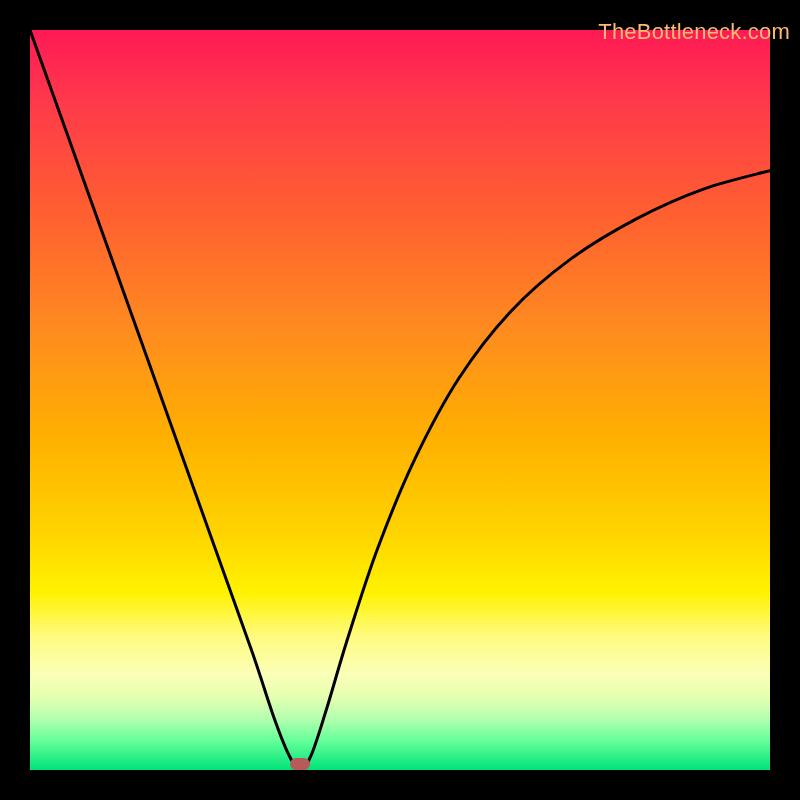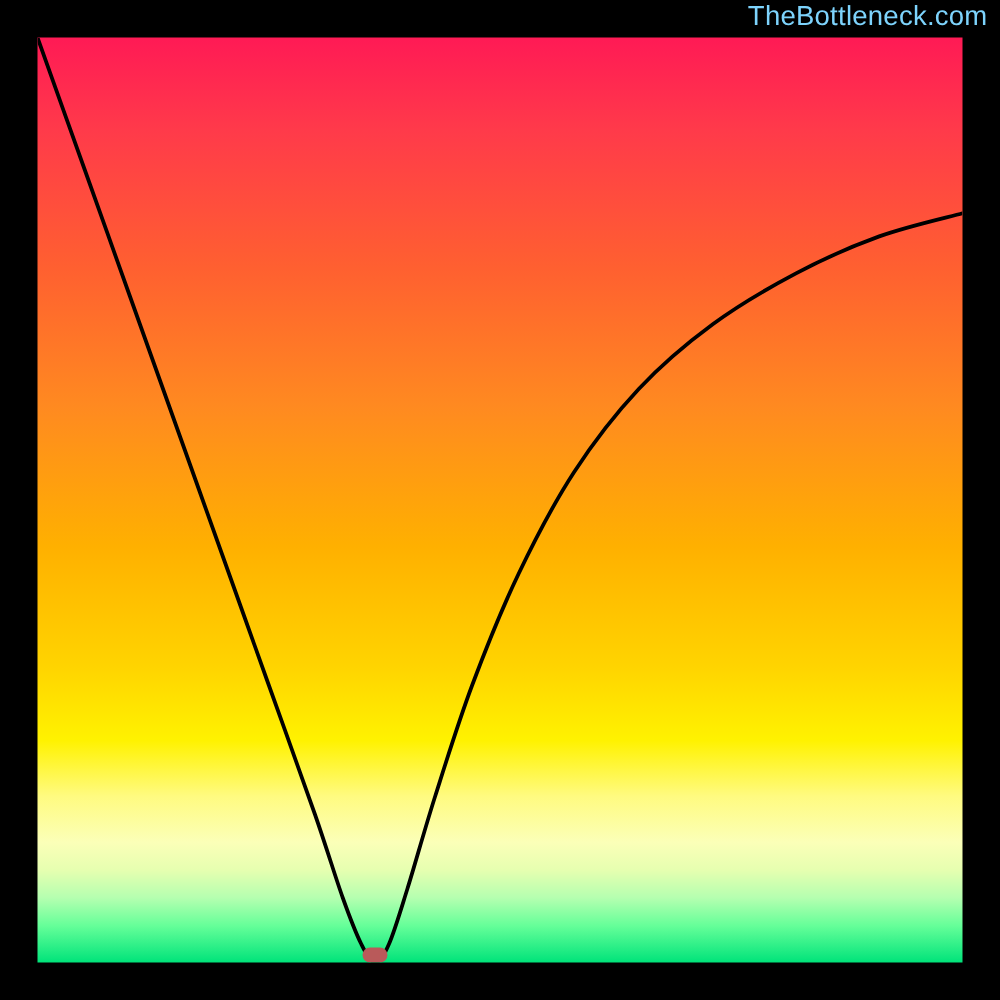--- a/index.html
+++ b/index.html
@@ -38,23 +38,23 @@
       #fffb80 82%,
       #fbffb8 87%,
       #e6ffb0 90%,
       #b5ffb0 93%,
       #66ff99 96%,
       #00e37a 100%
     );
   }
   .watermark {
     position: absolute;
-    top: 0;
+    top: 19px;
     right: 10px;
-    color: #7dd3fc;
+    color: #fdba74;
     font-size: 22px;
     font-weight: 500;
     letter-spacing: 0.2px;
   }
   svg.curve {
     position: absolute;
     top: 0;
     left: 0;
   }
   .marker {

